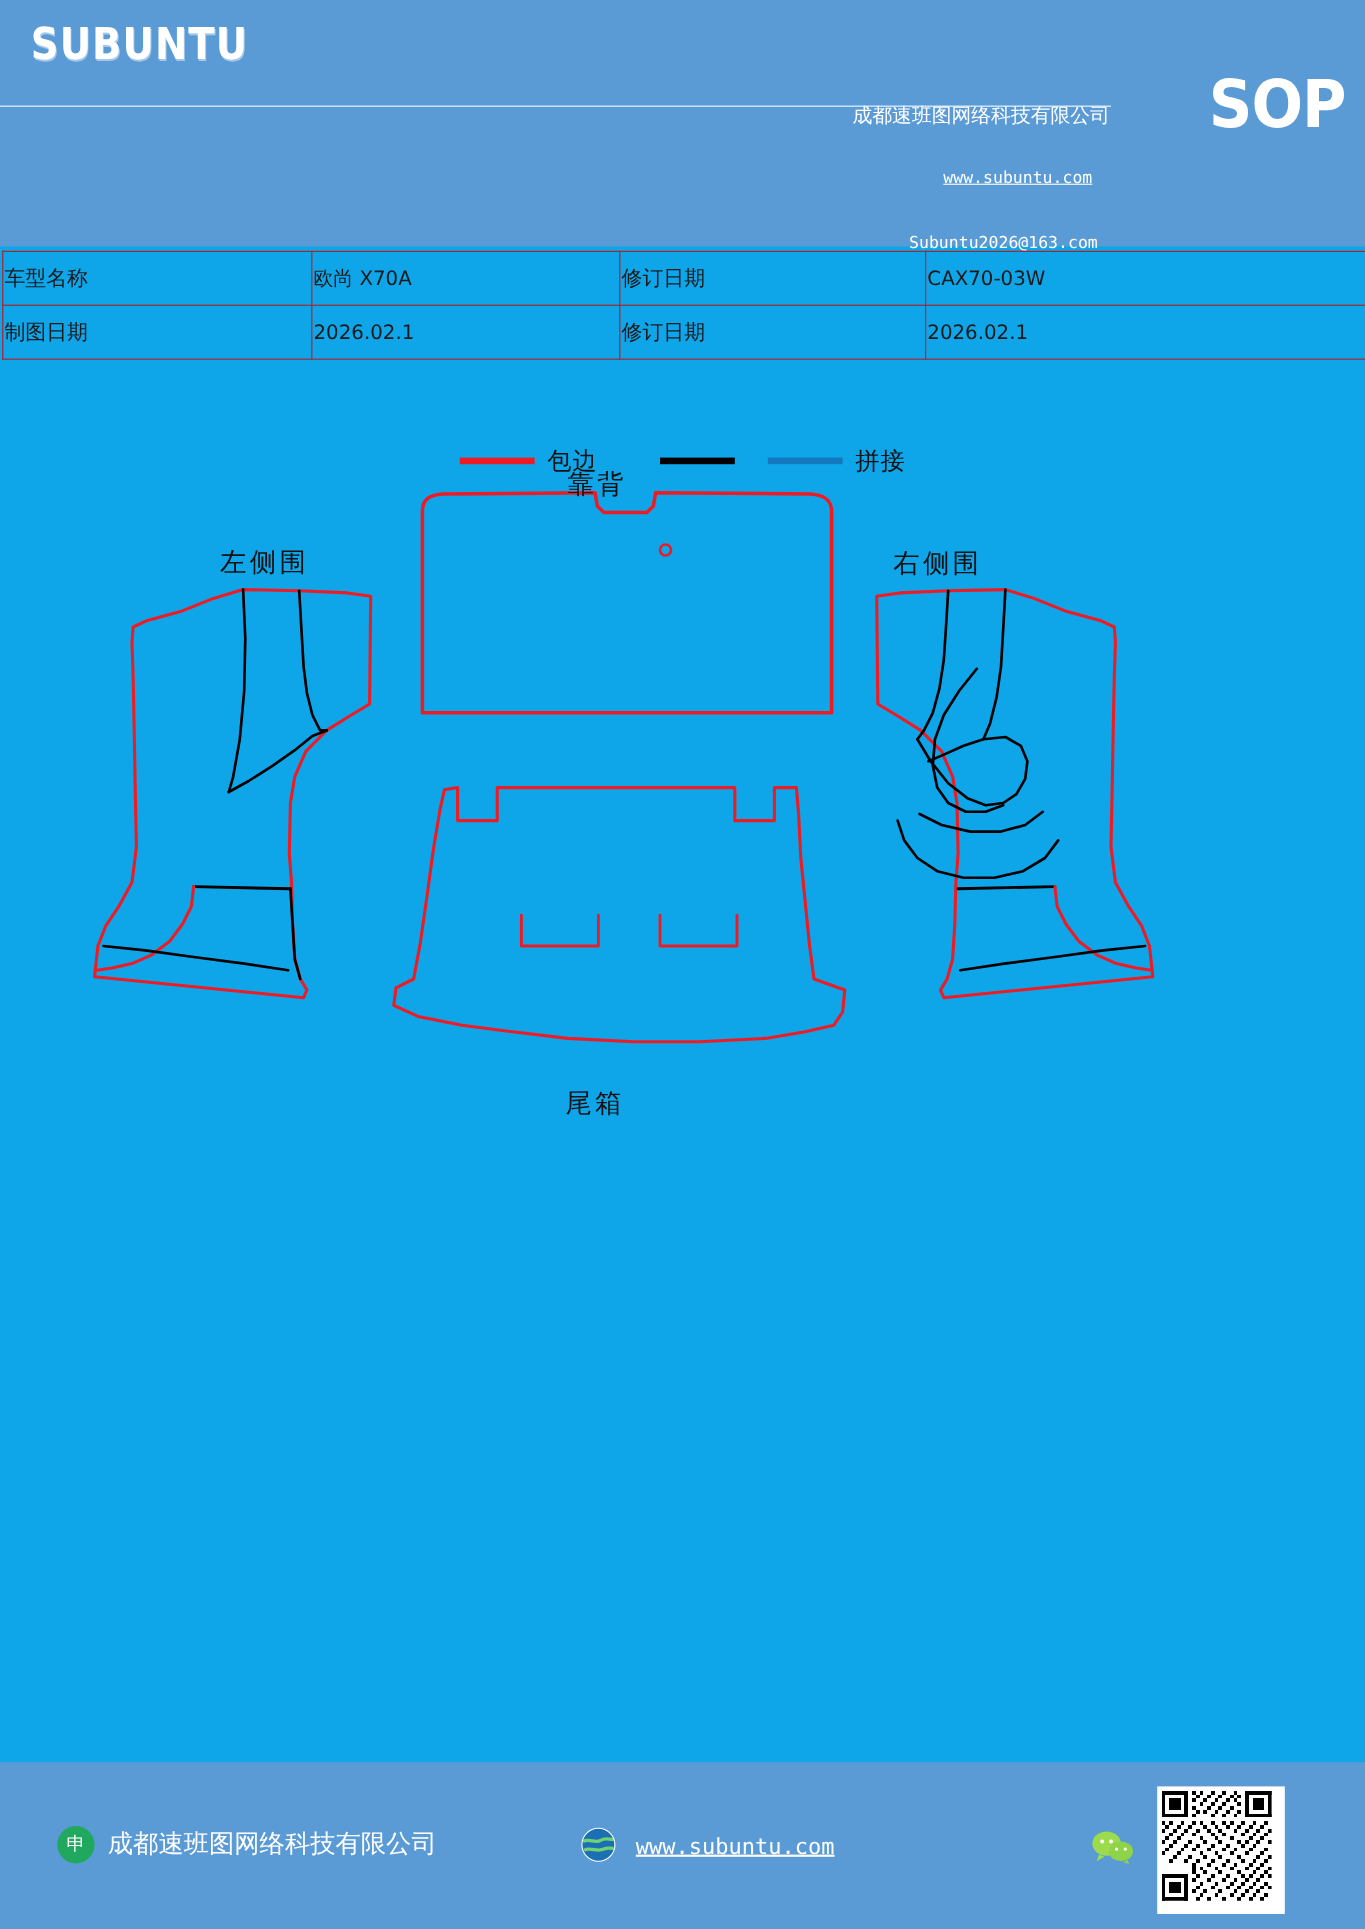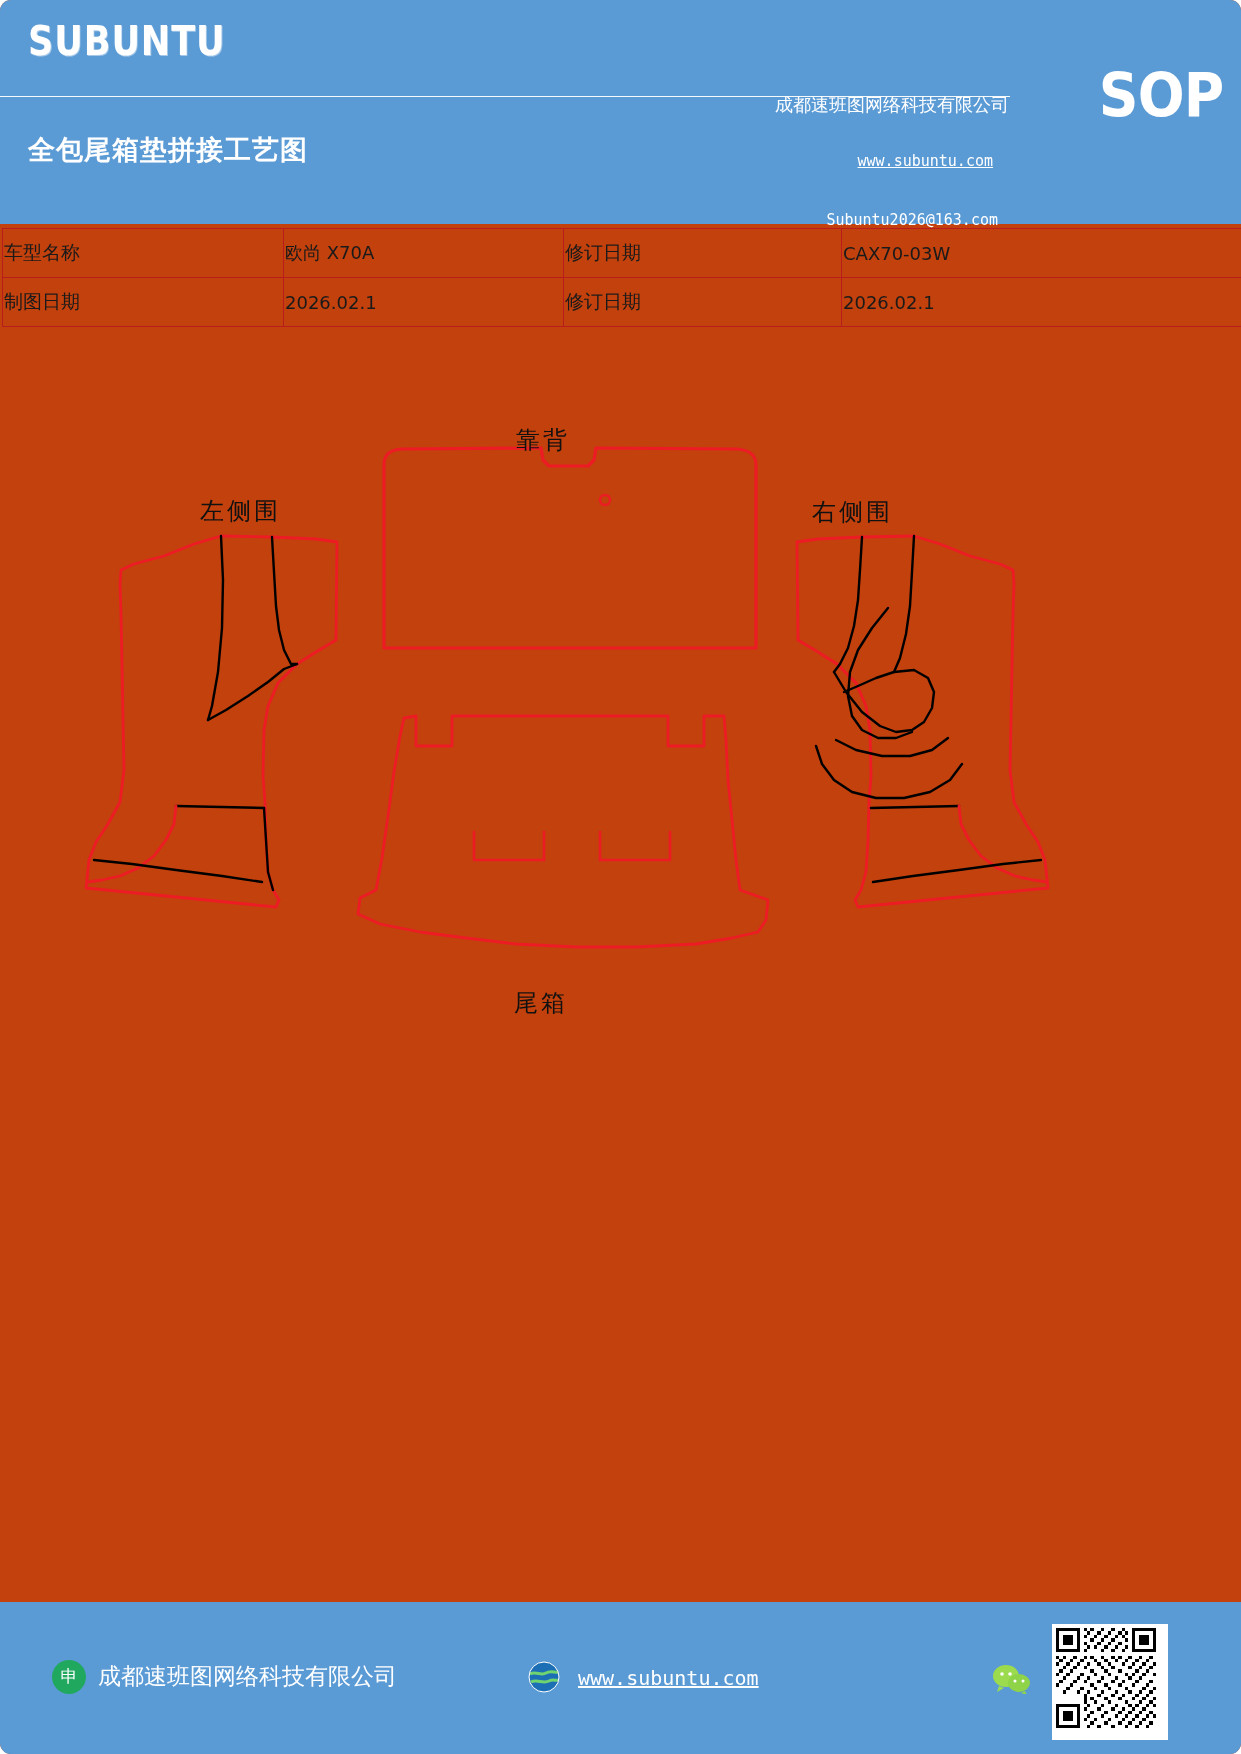--- a/index.html
+++ b/index.html
@@ -7,23 +7,22 @@
     padding: 0;
     background: #ffffff;
   }
   body {
     font-family: "Liberation Serif", "DejaVu Serif", serif;
   }
   .page {
     position: relative;
     width: 1241px;
     height: 1754px;
-    background: #c2410c;
+    background: #0ea5e9;
     overflow: hidden;
-    border-radius: 11px;
   }
 
   
   .header {
     position: absolute;
     left: 0; top: 0;
     width: 1241px;
     height: 224px;
     background: #5B9BD5;
   }
@@ -231,21 +230,20 @@
   .qr-box svg { display: block; }
 </style>
 </head>
 <body>
 
 <div class="page">
 
   <div class="header">
     <div class="brand-logo">SUBUNTU</div>
     <div class="header-rule"></div>
-    <div class="doc-title">全包尾箱垫拼接工艺图</div>
     <div class="company-head">成都速班图网络科技有限公司</div>
     <div class="head-web">www.subuntu.com</div>
     <div class="head-mail">Subuntu2026@163.com</div>
     <div class="sop-badge">SOP</div>
   </div>
 
   <table class="info-table">
     <tbody>
         <tr>
       <td class="col-a">车型名称</td>
@@ -255,20 +253,31 @@
     </tr>
     <tr>
       <td class="col-a">制图日期</td>
       <td class="col-b val">2026.02.1</td>
       <td class="col-c">修订日期</td>
       <td class="col-d val">2026.02.1</td>
     </tr>
   </tbody>
     </table>
 
+  <div class="legend">
+    <div class="legend-item">
+      <span class="swatch red"></span>
+      <span class="legend-label">包边</span>
+    </div>
+    <div class="legend-item">
+      <span class="swatch black"></span>
+      <span class="swatch blue"></span>
+      <span class="legend-label last">拼接</span>
+    </div>
+  </div>
 
   <div class="diagram">
 
     <div class="part-label" id="lbl-backrest">靠背</div>
     <div class="part-label" id="lbl-left">左侧围</div>
     <div class="part-label" id="lbl-right">右侧围</div>
     <div class="part-label" id="lbl-trunk">尾箱</div>
 
     <svg width="1241" height="640" viewBox="0 0 1241 640">
       <g fill="none" stroke-linecap="round" stroke-linejoin="round">

